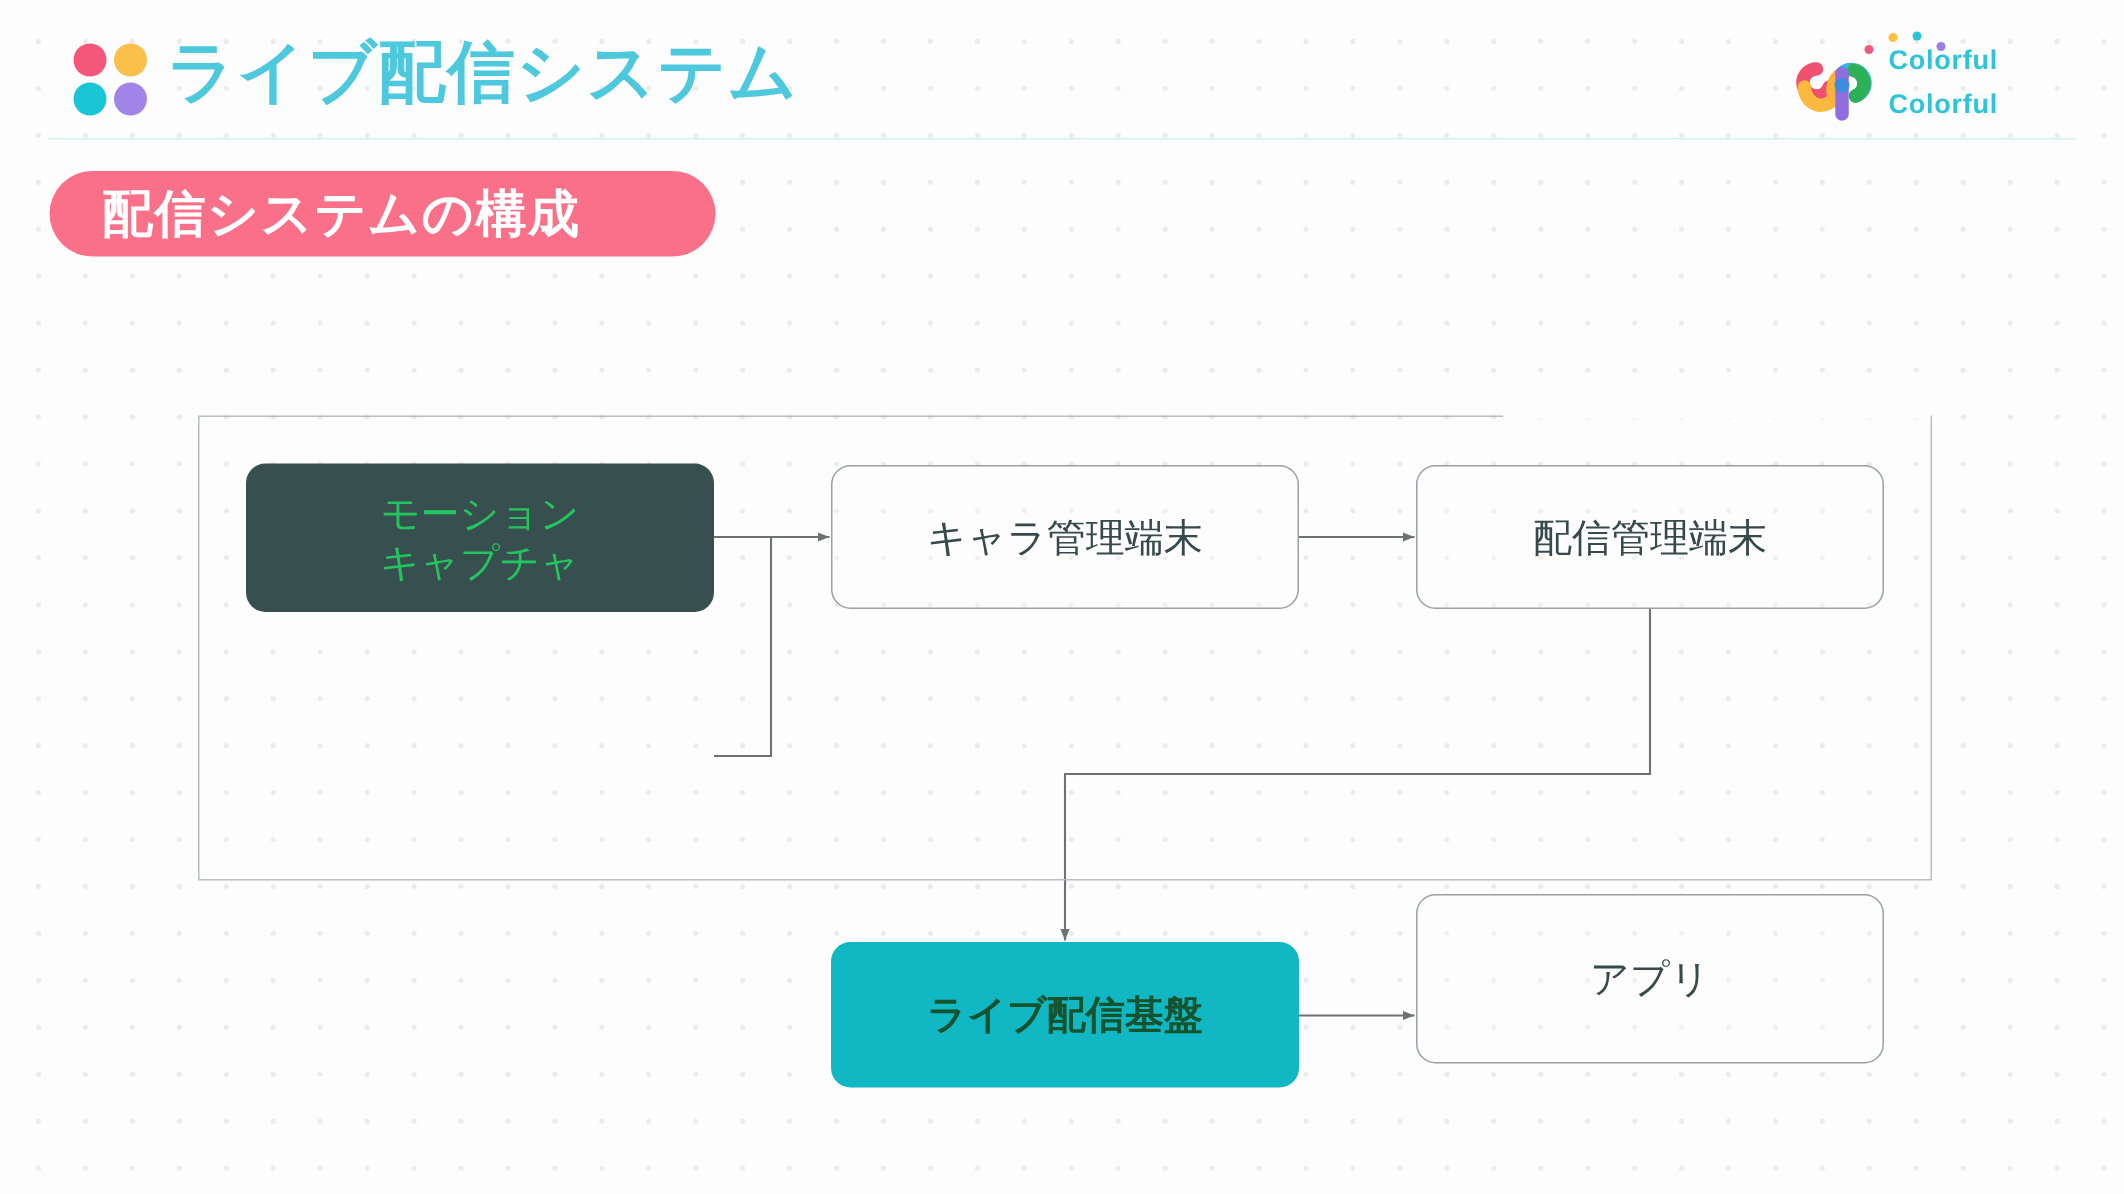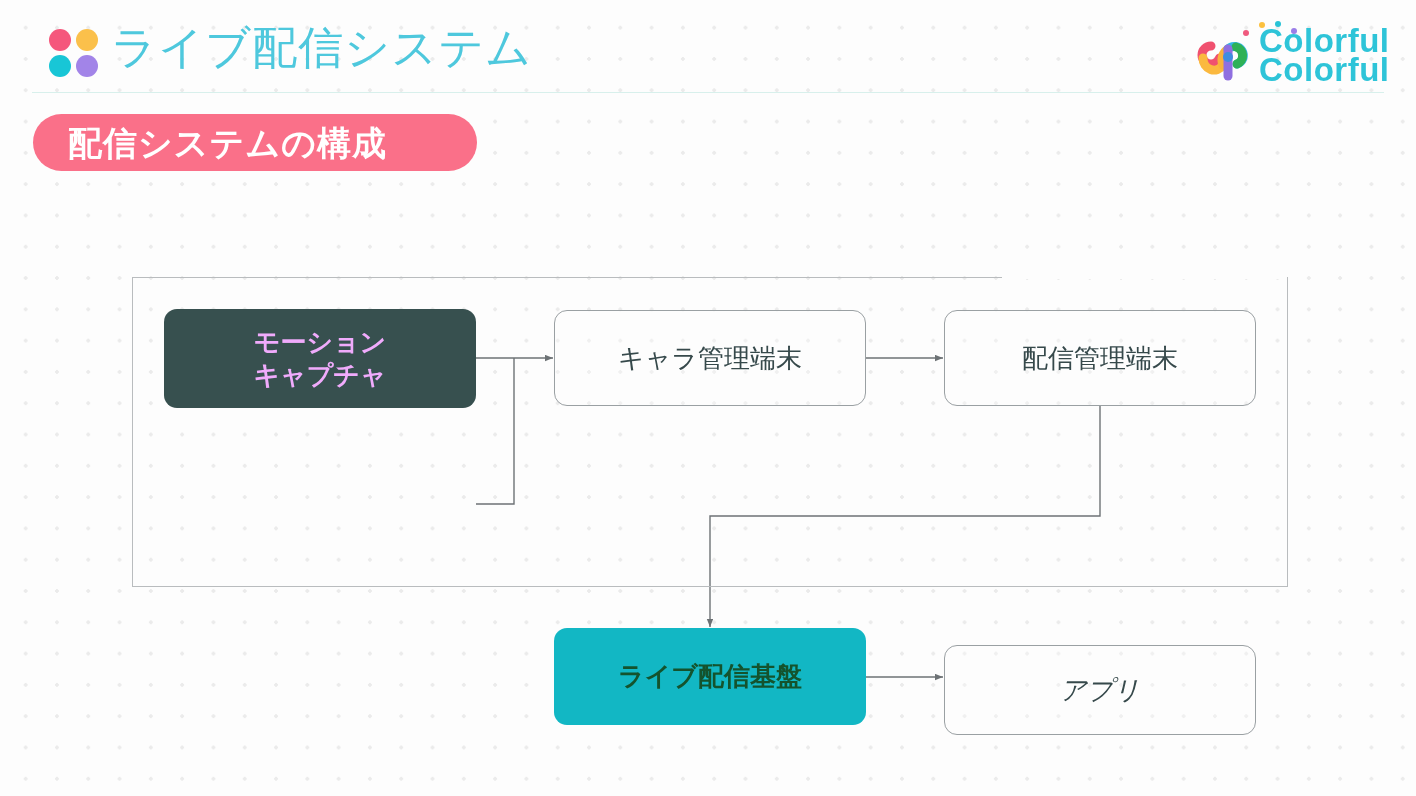--- a/index.html
+++ b/index.html
@@ -47,21 +47,21 @@
   #logo-dots .d-tr { left: 27px; top: 0px;  width: 22px; height: 22px; background: #fbc04b; }
   #logo-dots .d-bl { left: 0px;  top: 26px; width: 22px; height: 22px; background: #18c6d6; }
   #logo-dots .d-br { left: 27px; top: 26px; width: 22px; height: 22px; background: #a284e8; }
 
   #slide-title {
     position: absolute;
     left: 111px;
     top: 17px;
     font-size: 45px;
     line-height: 62px;
-    font-weight: 400;
+    font-weight: 700;
     letter-spacing: 1px;
     color: #4ec8dd;
     white-space: nowrap;
   }
 
   #header-rule {
     position: absolute;
     left: 32px;
     top: 92px;
     width: 1352px;
@@ -99,21 +99,21 @@
   }
   #brand-sparkles .s1 { left: 2px;  top: 10px; background: #f05a7e; }
   #brand-sparkles .s2 { left: 18px; top: 2px;  background: #fcc13f; }
   #brand-sparkles .s3 { left: 34px; top: 1px;  background: #29c3d6; }
   #brand-sparkles .s4 { left: 50px; top: 8px;  background: #9a7ee8; }
   #brand-words {
     position: absolute;
     left: 84px;
     top: 14px;
     color: #2ec4d8;
-    font-size: 33px;
+    font-size: 18px;
     line-height: 25px;
     font-weight: 700;
     letter-spacing: 0.5px;
   }
   #brand-words div + div { margin-top: 4px; }
 
   
   #section-pill {
     position: absolute;
     left: 33px;
@@ -206,38 +206,38 @@
   .node .node-label {
     font-size: 26px;
     line-height: 33px;
     font-weight: 500;
     white-space: pre-line;
   }
   .node.filled-dark {
     background: #37504f;
     border: none;
   }
-  .node.filled-dark .node-label { color: #f0abfc; font-weight: 700; }
+  .node.filled-dark .node-label { color: #22c55e; font-weight: 400; }
   .node.filled-teal {
     background: #12b7c4;
     border: none;
   }
   .node.filled-teal .node-label { color: #14532d; font-weight: 700; }
   .node.outlined {
     background: rgba(255,255,255,0.25);
     border: 1px solid #9aa0a3;
   }
   .node.outlined .node-label { color: #36494b; }
 
   #node-mocap   { left: 164px; top: 309px; width: 312px; height: 99px; }
   #node-audio   { left: 164px; top: 455px; width: 312px; height: 99px; }
   #node-char    { left: 554px; top: 310px; width: 312px; height: 96px; }
   #node-mgmt    { left: 944px; top: 310px; width: 312px; height: 96px; }
   #node-live    { left: 554px; top: 628px; width: 312px; height: 97px; }
-  #node-app     { left: 944px; top: 645px; width: 312px; height: 90px; font-style: italic; }
+  #node-app     { left: 944px; top: 596px; width: 312px; height: 113px; }
 </style>
 </head>
 <body>
 
 <div id="slide">
 
   <div id="header">
 
     <div id="logo-dots">
       <span class="d-tl"></span>

